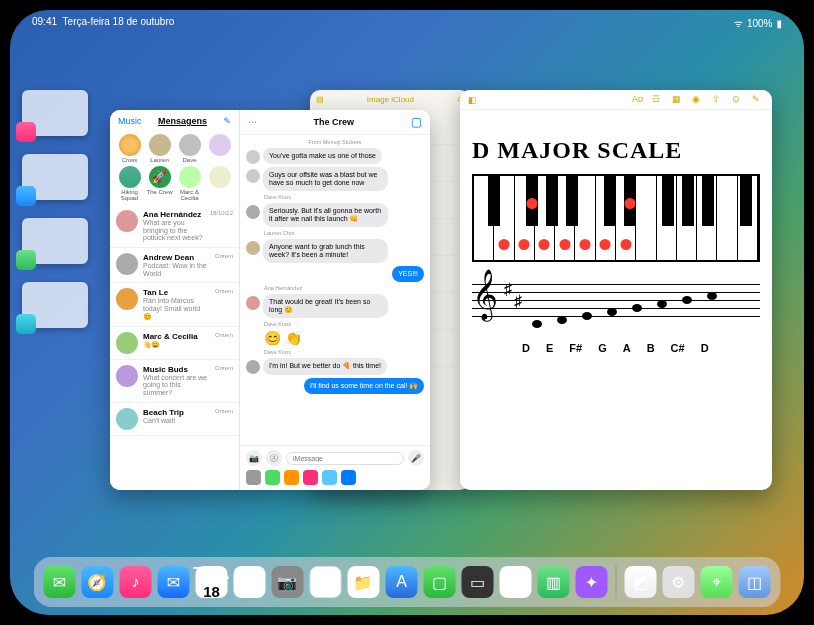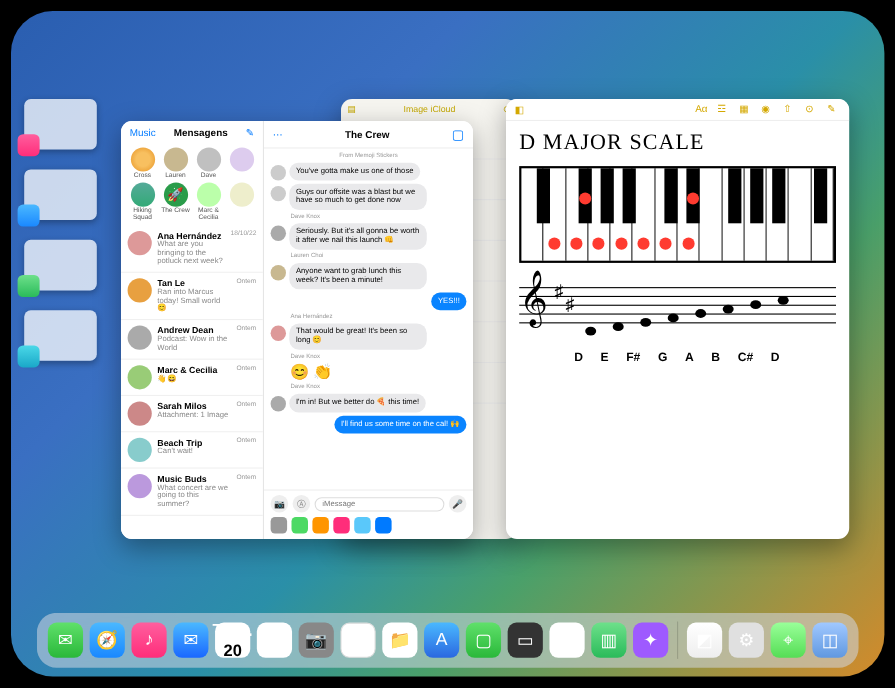--- a/index.html
+++ b/index.html
@@ -40,21 +40,21 @@
   .notes-back .thumb{width:34px;height:26px;background:#ddd;border-radius:3px;flex:none;}
   .notes-back .thumb.a{background:linear-gradient(#e8a,#d67);}
   .notes-back .thumb.b{background:linear-gradient(#9cd,#6ab);}
   .notes-back .thumb.c{background:linear-gradient(#fd9,#fb5);}
   .notes-back .txt{font-size:7px;color:#555;overflow:hidden;}
   
   .messages { left:100px; top:100px; width:320px; height:380px; display:flex; }
   .msg-side { width:130px; background:#fff; border-right:1px solid #e5e5e5; display:flex; flex-direction:column; }
   .msg-side-hdr { display:flex; justify-content:space-between; padding:6px 8px 4px; font-size:9px; }
   .msg-side-hdr .edit{color:#007aff;}
-  .msg-side-hdr .ttl{font-weight:600;}
+  .msg-side-hdr .ttl{font-weight:600;text-decoration:underline;}
   .msg-side-hdr .new{color:#007aff;}
   .avatars { display:grid; grid-template-columns:repeat(4,1fr); gap:3px; padding:4px 6px; }
   .av-cell{text-align:center;font-size:6px;color:#555;}
   .av{width:22px;height:22px;border-radius:50%;margin:0 auto 1px;}
   .av.pizza{background:radial-gradient(circle,#f8c060 40%,#e59020);}
   .av.lauren{background:#c8b890;}
   .av.steve{background:#c0c0c0;}
   .av.hike{background:linear-gradient(#5a9,#3a7);}
   .av.crew{background:#2a9c4a;} .av.crew::after{content:"🚀";font-size:12px;display:block;text-align:center;line-height:22px;}
   .av.marc{background:#bfa;}
@@ -81,21 +81,21 @@
   .chat-bar{display:flex;gap:4px;padding:4px 6px;align-items:center;border-top:1px solid #eee;}
   .chat-bar .circ{width:16px;height:16px;border-radius:50%;background:#eee;display:flex;align-items:center;justify-content:center;font-size:8px;color:#888;}
   .chat-bar input{flex:1;border:1px solid #ddd;border-radius:10px;padding:2px 6px;font-size:7px;}
   .app-strip{display:flex;gap:4px;padding:0 6px 5px;}
   .app-strip .mini{width:15px;height:15px;border-radius:4px;}
   
   .notes-front{left:450px;top:80px;width:312px;height:400px;background:#fff;}
   .nf-hdr{height:20px;background:#fff;display:flex;gap:8px;align-items:center;justify-content:flex-end;padding:0 8px;border-bottom:1px solid #eee;}
   .nf-hdr .i{width:12px;height:12px;color:#d4a800;}
   .nf-body{padding:8px 12px;}
-  .nf-title{font-family:"Comic Sans MS","Marker Felt",cursive;font-weight:400;font-size:20px;letter-spacing:1px;}
+  .nf-title{font-family:"Comic Sans MS","Marker Felt",cursive;font-weight:700;font-size:24px;letter-spacing:1px;margin-top:19px;}
   
   .piano{margin:10px 0 6px;height:88px;background:#000;padding:2px;display:flex;}
   .wk{flex:1;background:#fff;border-right:1px solid #000;position:relative;}
   .wk:last-child{border:0;}
   .wk .dot,.bk .dot{width:11px;height:11px;border-radius:50%;background:#ff3b30;position:absolute;left:50%;transform:translateX(-50%);}
   .wk .dot{bottom:10px;}
   .bk{position:absolute;top:2px;width:12px;height:50px;background:#000;z-index:2;}
   .bk .dot{top:22px;}
   
   .staff{margin-top:6px;height:70px;position:relative;}
@@ -131,20 +131,31 @@
   .d-pag{background:#fff;color:#ff9500;}
   .d-ft{background:linear-gradient(#5fe06a,#2ab83a);}
   .d-free{background:linear-gradient(#fff,#eee);}
   .d-pic{background:#9e5aff;}
 </style>
 </head>
 <body>
 
 <div class="bezel">
 
+  <div class="status-bar">
+    <div class="left">
+      <span>09:41</span>
+      &nbsp;<span>Terça-feira 18 de outubro</span>
+    </div>
+    <div class="right">
+      <span>ᯤ</span>
+      <span>100%</span>
+      <span>▮</span>
+    </div>
+  </div>
 
   <div class="stage-strip">
     <div class="stage-item">
         <div class="badge b-pink"></div>
       </div>
     <div class="stage-item">
         <div class="badge b-blue"></div>
       </div>
     <div class="stage-item">
         <div class="badge b-green"></div>
@@ -210,64 +221,56 @@
       <div class="convo-list">
         <div class="convo">
             <div class="cav" style="background:#d99"></div>
             <div class="txt">
               <div class="nm">Ana Hernández</div>
               <div class="prev">What are you bringing to the potluck next week?</div>
             </div>
             <div class="ts">18/10/22</div>
           </div>
         <div class="convo">
+            <div class="cav" style="background:#aaa"></div>
+            <div class="txt">
+              <div class="nm">Andrew Dean</div>
+              <div class="prev">Podcast: Wow in the World</div>
+            </div>
+            <div class="ts">Ontem</div>
+          </div>
+        <div class="convo">
             <div class="cav" style="background:#e8a040"></div>
             <div class="txt">
               <div class="nm">Tan Le</div>
               <div class="prev">Ran into Marcus today! Small world 😊</div>
             </div>
             <div class="ts">Ontem</div>
           </div>
         <div class="convo">
-            <div class="cav" style="background:#aaa"></div>
-            <div class="txt">
-              <div class="nm">Andrew Dean</div>
-              <div class="prev">Podcast: Wow in the World</div>
-            </div>
-            <div class="ts">Ontem</div>
-          </div>
-        <div class="convo">
             <div class="cav" style="background:#9c7"></div>
             <div class="txt">
               <div class="nm">Marc &amp; Cecilia</div>
               <div class="prev">👋😄</div>
             </div>
             <div class="ts">Ontem</div>
           </div>
         <div class="convo">
-            <div class="cav" style="background:#c88"></div>
-            <div class="txt">
-              <div class="nm">Sarah Milos</div>
-              <div class="prev">Attachment: 1 Image</div>
+            <div class="cav" style="background:#b9d"></div>
+            <div class="txt">
+              <div class="nm">Music Buds</div>
+              <div class="prev">What concert are we going to this summer?</div>
             </div>
             <div class="ts">Ontem</div>
           </div>
         <div class="convo">
             <div class="cav" style="background:#8cc"></div>
             <div class="txt">
               <div class="nm">Beach Trip</div>
               <div class="prev">Can't wait!</div>
-            </div>
-            <div class="ts">Ontem</div>
-          </div>
-        <div class="convo">
-            <div class="cav" style="background:#b9d"></div>
-            <div class="txt">
-              <div class="nm">Music Buds</div>
-              <div class="prev">What concert are we going to this summer?</div>
             </div>
             <div class="ts">Ontem</div>
           </div>
       </div>
     </div>
 
     <div class="chat">
       <div class="chat-hdr">
         <span style="color:#007aff">⋯</span>
         <span class="nm">The Crew</span>
@@ -416,21 +419,21 @@
     </div>
   </div>
 
   <div class="dock">
     <div class="dicon d-msg">✉︎</div>
     <div class="dicon d-saf">🧭</div>
     <div class="dicon d-mus">♪</div>
     <div class="dicon d-mail">✉︎</div>
     <div class="dicon d-cal">
         <span>TER.</span>
-        <span class="n">20</span>
+        <span class="n">18</span>
       </div>
     <div class="dicon d-pho">❀</div>
     <div class="dicon d-set" style="background:#888">📷</div>
     <div class="dicon d-not">✎</div>
     <div class="dicon d-files">📁</div>
     <div class="dicon d-app">A</div>
     <div class="dicon d-ft">▢</div>
     <div class="dicon d-key">▭</div>
     <div class="dicon d-pag">✎</div>
     <div class="dicon d-num">▥</div>

